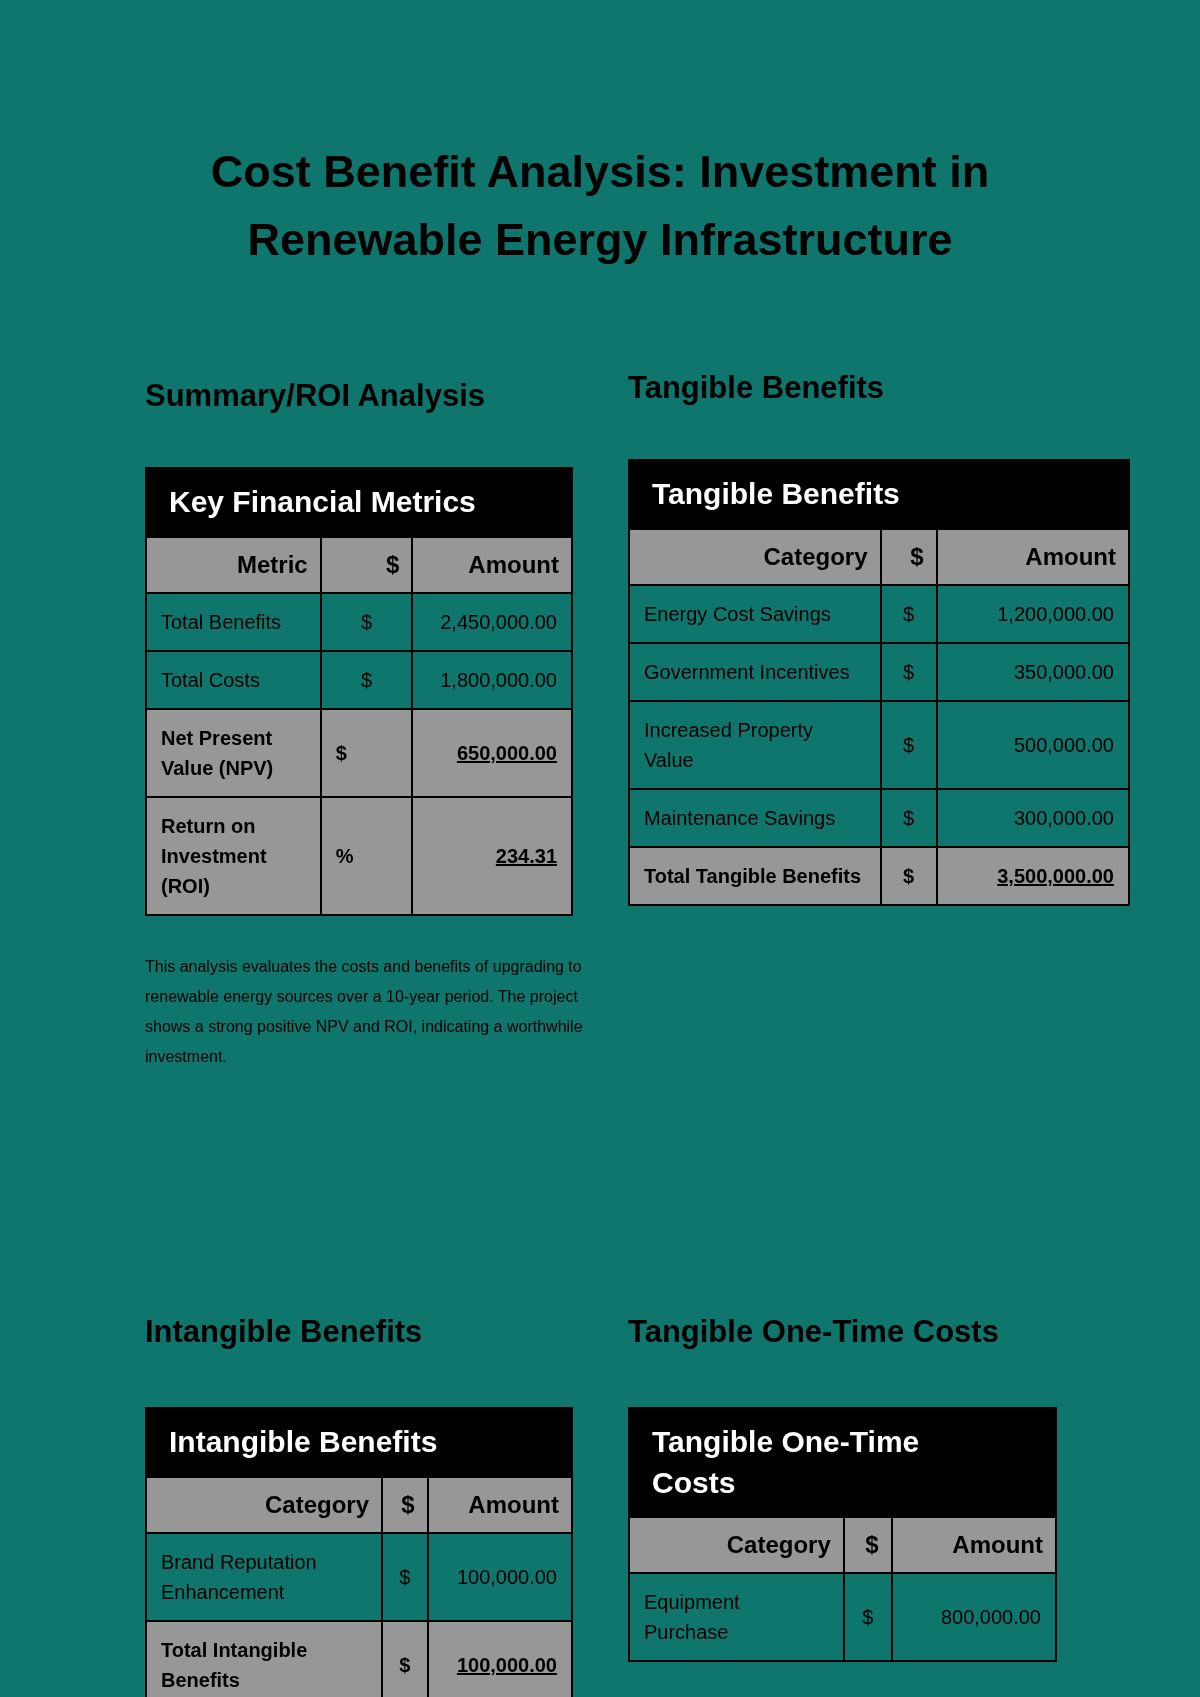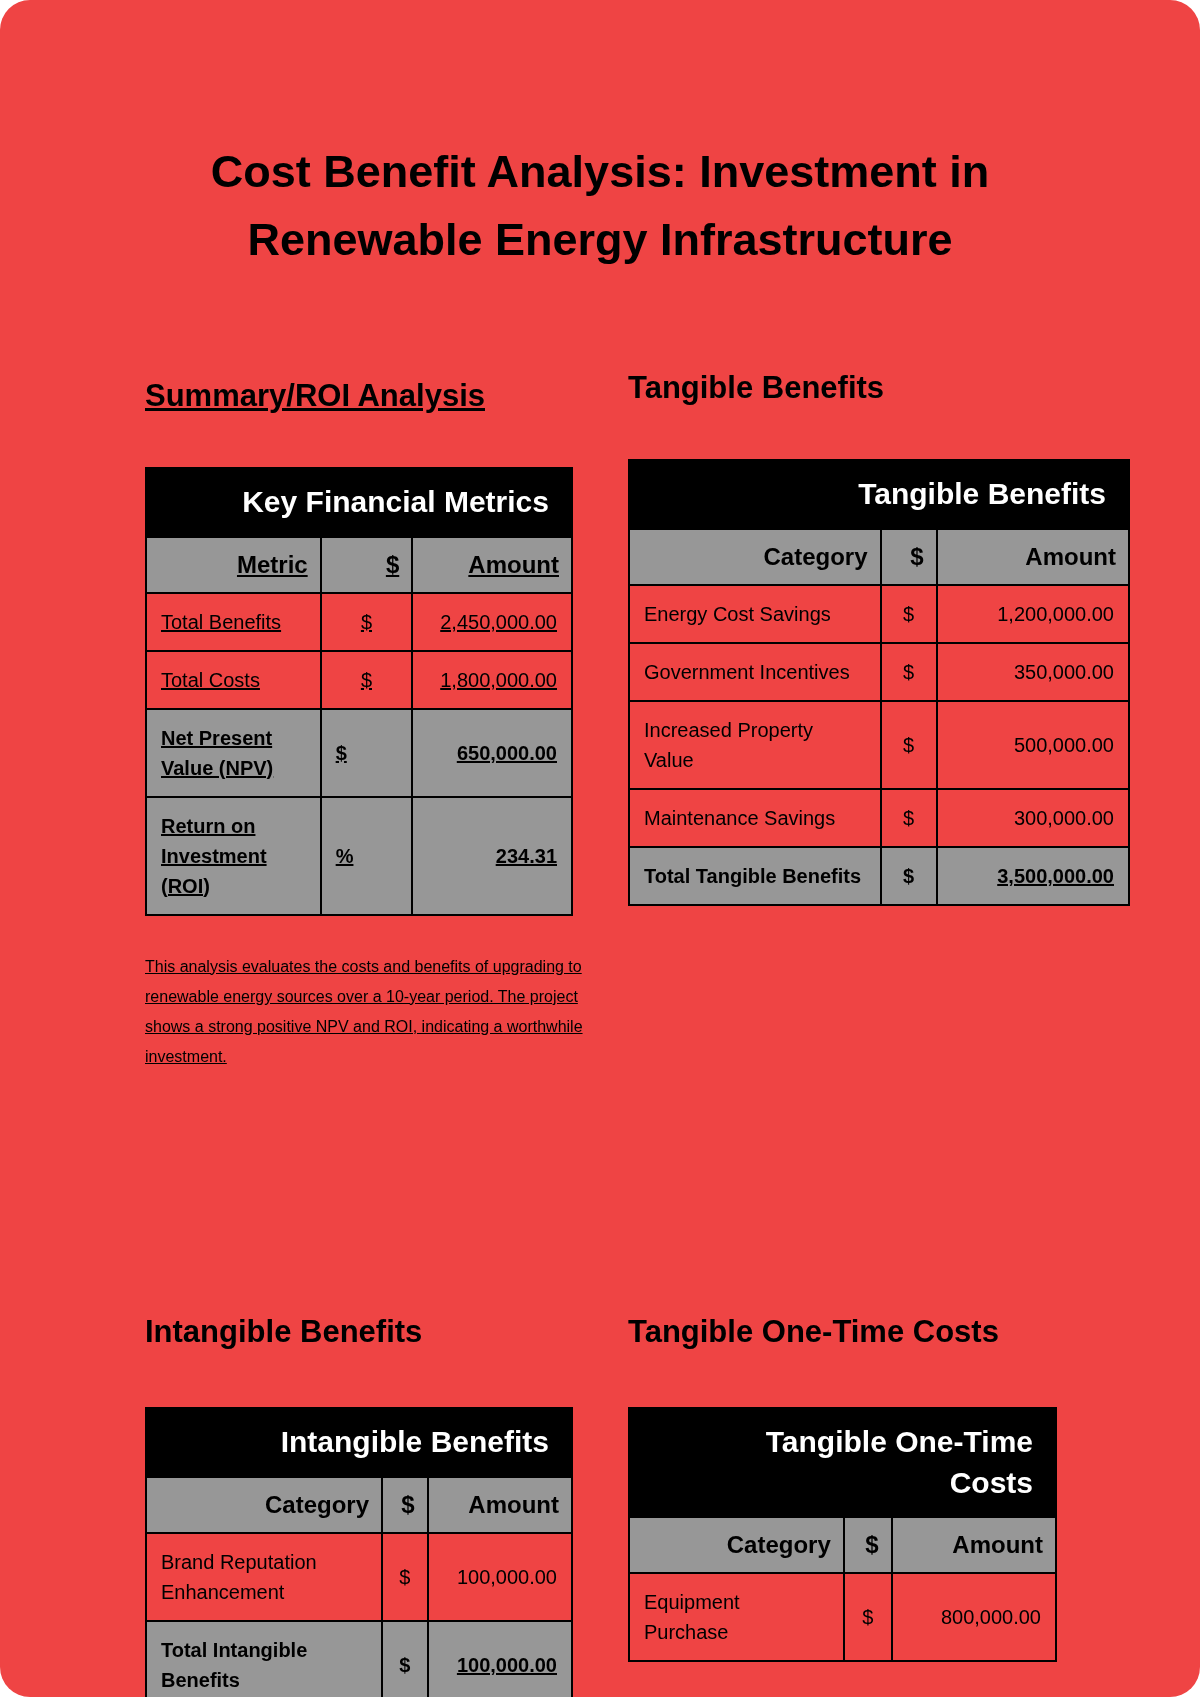--- a/index.html
+++ b/index.html
@@ -1,41 +1,40 @@
 <!DOCTYPE html>
 <html><head>
 <meta charset="utf-8">
 <style>
   html,body { margin:0; padding:0; background:#ffffff; }
   .page {
     position:relative; width:1200px; height:1697px;
-    background:#ef4444; color:#000000; overflow:hidden;
+    background:#0f766e; color:#000000; overflow:hidden;
     font-family:"Liberation Sans", sans-serif;
-    border-radius:30px;
   }
   .doc-title {
     position:absolute; top:138px; left:0; right:0;
     text-align:center; font-weight:bold; font-size:45px; line-height:1.5;
   }
   .doc-title .inner { max-width:880px; margin:0 auto; }
 
   .sec { position:absolute; }
-  #sec-summary    { left:145px; top:376px;  width:428px;text-decoration:underline; }
+  #sec-summary    { left:145px; top:376px;  width:428px; }
   #sec-tangible   { left:628px; top:368px;  width:502px; }
   #sec-intangible { left:145px; top:1312px; width:428px; }
   #sec-onetime    { left:628px; top:1312px; width:429px; }
 
   h2.section-heading { margin:0; font-size:31px; line-height:1.26; font-weight:bold; }
 
   table.tbl { border-collapse:collapse; width:100%; margin-top:52px; table-layout:fixed; }
   table.tbl.mt-lg { margin-top:56px; }
   .tbl th, .tbl td { border:2px solid #000000; }
 
   .tbl-title th {
-    background:#000000; color:#ffffff; text-align:right;
+    background:#000000; color:#ffffff; text-align:left;
     font-size:30px; line-height:1.35; font-weight:bold;
     padding:13px 22px; white-space:nowrap;
   }
   .tbl-title th.two-line { white-space:normal; }
   .tbl-title th.two-line .wrap { display:inline-block; max-width:330px; }
 
   .hdr th {
     background:#979797; font-size:24px; font-weight:bold;
     padding:12px 12px; text-align:right; line-height:30px;
   }

